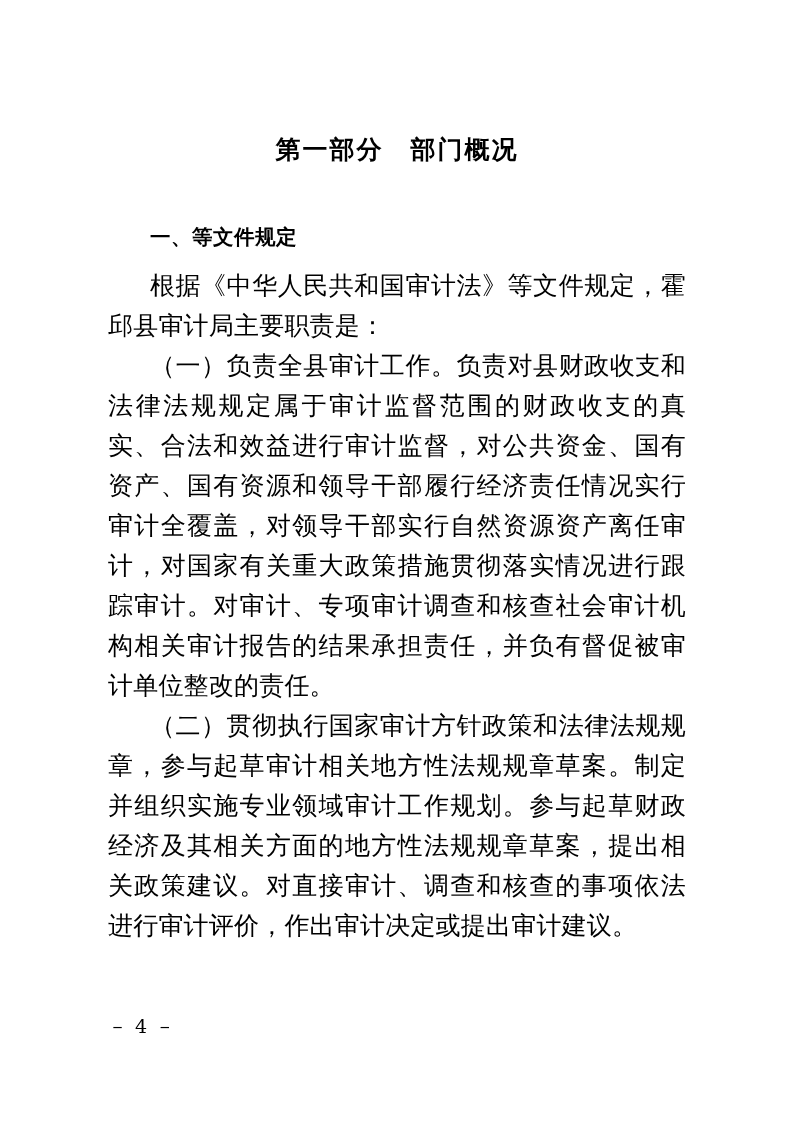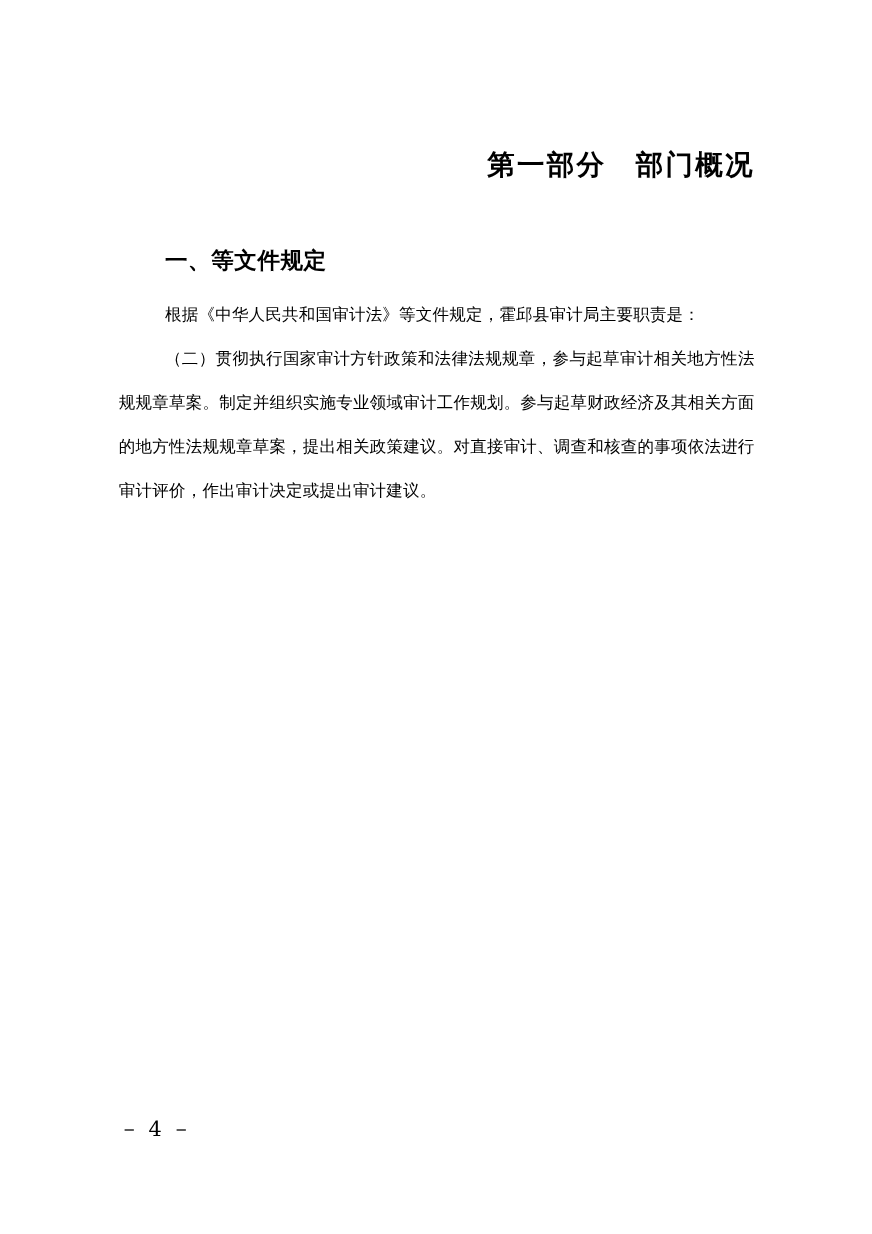--- a/index.html
+++ b/index.html
@@ -26,36 +26,36 @@
   .content {
     position: absolute;
     left: 108px;
     top: 120px;
     width: 578px;
   }
   .doc-title {
     font-size: 25px;
     font-weight: bold;
     letter-spacing: 2px;
-    text-align: right;
+    text-align: center;
     margin: 0 0 0 0;
     padding-top: 10px;
     line-height: 40px;
     font-family: "DejaVu Serif", "Liberation Serif", serif;
   }
   .section-heading {
     font-size: 20.5px;
     font-weight: bold;
     margin: 48px 0 0 0;
     line-height: 38px;
     text-indent: 42px;
     letter-spacing: 0.5px;
   }
   p.body-text {
-    font-size: 15px;
+    font-size: 25px;
     line-height: 40px;
     margin: 0;
     text-align: justify;
     text-justify: inter-ideograph;
     text-indent: 42px;
     letter-spacing: 0.2px;
   }
   p.body-text.first {
     margin-top: 10px;
   }
@@ -72,18 +72,19 @@
 <body>
 
 <div class="page">
   <div class="content">
 
     <h1 class="doc-title">第一部分　部门概况</h1>
 
     <h2 class="section-heading">一、等文件规定</h2>
 
     <p class="body-text first">根据《中华人民共和国审计法》等文件规定，霍邱县审计局主要职责是：</p>
+    <p class="body-text">（一）负责全县审计工作。负责对县财政收支和法律法规规定属于审计监督范围的财政收支的真实、合法和效益进行审计监督，对公共资金、国有资产、国有资源和领导干部履行经济责任情况实行审计全覆盖，对领导干部实行自然资源资产离任审计，对国家有关重大政策措施贯彻落实情况进行跟踪审计。对审计、专项审计调查和核查社会审计机构相关审计报告的结果承担责任，并负有督促被审计单位整改的责任。</p>
     <p class="body-text">（二）贯彻执行国家审计方针政策和法律法规规章，参与起草审计相关地方性法规规章草案。制定并组织实施专业领域审计工作规划。参与起草财政经济及其相关方面的地方性法规规章草案，提出相关政策建议。对直接审计、调查和核查的事项依法进行审计评价，作出审计决定或提出审计建议。</p>
 
   </div>
 
   <div class="page-number">－ 4 －</div>
 </div>
 
 </body></html>

